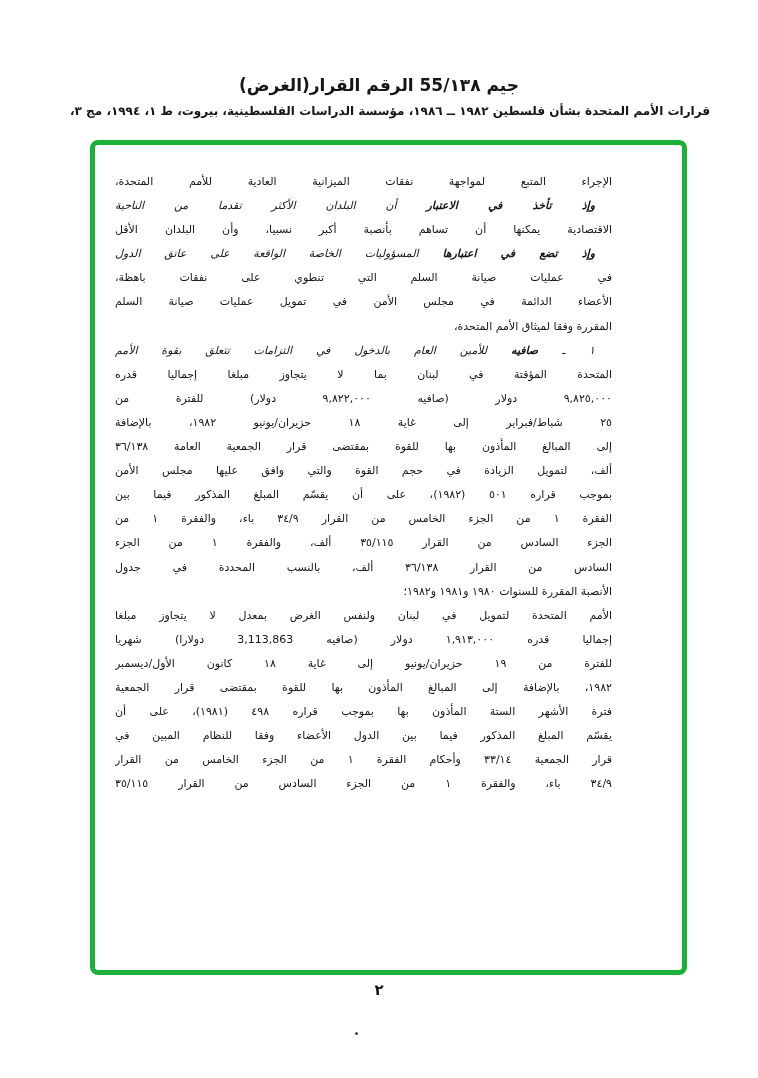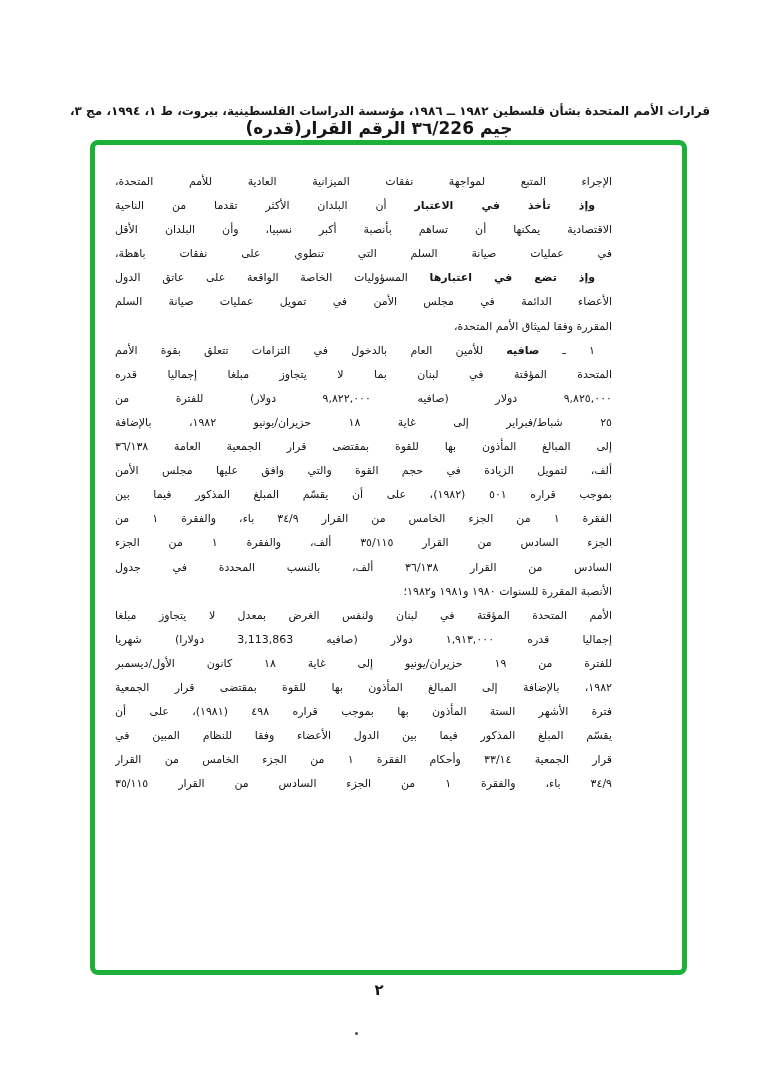--- a/index.html
+++ b/index.html
@@ -23,59 +23,59 @@
   }
   .body-col{
     position:absolute;left:115px;top:170px;width:497px;
     direction:rtl;font-size:11px;line-height:24.1px;
   }
   .bline{
     height:24.1px;overflow:hidden;
     text-align:justify;text-align-last:justify;text-justify:inter-word;
   }
   .bline.right{text-align:center;text-align-last:right;}
-  .bline.ind{padding-right:17px;}
-  .b{font-weight:bold;margin-top:43px;}
+  .bline.ind{padding-right:17px;font-style:italic;}
+  .b{font-weight:bold;}
   .pagenum{
     position:absolute;top:981px;left:0;width:758px;text-align:center;
     font-size:15px;font-weight:bold;
   }
   .speck{position:absolute;left:355px;top:1032px;width:3px;height:3px;border-radius:50%;background:#474747;}
 </style>
 </head>
 <body>
 
 <div>
 
-  <div class="title-row" id="titleRow"><span>(قدره)</span><span>القرار</span> <span>الرقم</span> <span>226/٣٦</span> <span class="b">جيم</span></div>
+  <div class="title-row" id="titleRow"><span>(الغرض)</span><span>القرار</span> <span>الرقم</span> <span>١٣٨/55</span> <span class="b">جيم</span></div>
 
   <div class="citation" lang="ar">قرارات الأمم المتحدة بشأن فلسطين ١٩٨٢ ــ ١٩٨٦، مؤسسة الدراسات الفلسطينية، بيروت، ط ١، ١٩٩٤، مج ٣، ص٦- ٧</div>
 
   <div class="frame" style="border-color: rgb(27, 176, 56);"></div>
 
   <div class="body-col" id="bodyCol" lang="ar">
       <div class="bline"><span>الإجراء المتبع لمواجهة نفقات الميزانية العادية للأمم المتحدة،</span></div>
       <div class="bline ind"><span class="b">وإذ تأخذ في الاعتبار</span><span> أن البلدان الأكثر تقدما من الناحية</span></div>
       <div class="bline"><span>الاقتصادية يمكنها أن تساهم بأنصبة أكبر نسبيا، وأن البلدان الأقل</span></div>
+      <div class="bline ind"><span class="b">وإذ تضع في اعتبارها</span><span> المسؤوليات الخاصة الواقعة على عاتق الدول</span></div>
       <div class="bline"><span>في عمليات صيانة السلم التي تنطوي على نفقات باهظة،</span></div>
-      <div class="bline ind"><span class="b">وإذ تضع في اعتبارها</span><span> المسؤوليات الخاصة الواقعة على عاتق الدول</span></div>
       <div class="bline"><span>الأعضاء الدائمة في مجلس الأمن في تمويل عمليات صيانة السلم</span></div>
       <div class="bline right"><span>المقررة وفقا لميثاق الأمم المتحدة،</span></div>
       <div class="bline ind"><span>١ ـ </span><span class="b">صافيه</span><span> للأمين العام بالدخول في التزامات تتعلق بقوة الأمم</span></div>
       <div class="bline"><span>المتحدة المؤقتة في لبنان بما لا يتجاوز مبلغا إجماليا قدره</span></div>
       <div class="bline"><span>٩,٨٢٥,٠٠٠ دولار (صافيه ٩,٨٢٢,٠٠٠ دولار) للفترة من</span></div>
       <div class="bline"><span>٢٥ شباط/فبراير إلى غاية ١٨ حزيران/يونيو ١٩٨٢، بالإضافة</span></div>
       <div class="bline"><span>إلى المبالغ المأذون بها للقوة بمقتضى قرار الجمعية العامة ٣٦/١٣٨</span></div>
       <div class="bline"><span>ألف، لتمويل الزيادة في حجم القوة والتي وافق عليها مجلس الأمن</span></div>
       <div class="bline"><span>بموجب قراره ٥٠١ (١٩٨٢)، على أن يقسّم المبلغ المذكور فيما بين</span></div>
       <div class="bline"><span>الفقرة ١ من الجزء الخامس من القرار ٣٤/٩ باء، والفقرة ١ من</span></div>
       <div class="bline"><span>الجزء السادس من القرار ٣٥/١١٥ ألف، والفقرة ١ من الجزء</span></div>
       <div class="bline"><span>السادس من القرار ٣٦/١٣٨ ألف، بالنسب المحددة في جدول</span></div>
       <div class="bline right"><span>الأنصبة المقررة للسنوات ١٩٨٠ و١٩٨١ و١٩٨٢؛</span></div>
-      <div class="bline"><span>الأمم المتحدة المؤقتة في لبنان ولنفس الغرض بمعدل لا يتجاوز مبلغا</span></div>
+      <div class="bline"><span>الأمم المتحدة لتمويل في لبنان ولنفس الغرض بمعدل لا يتجاوز مبلغا</span></div>
       <div class="bline"><span>إجماليا قدره ١,٩١٣,٠٠٠ دولار (صافيه 3,113,863 دولارا) شهريا</span></div>
       <div class="bline"><span>للفترة من ١٩ حزيران/يونيو إلى غاية ١٨ كانون الأول/ديسمبر</span></div>
       <div class="bline"><span>١٩٨٢، بالإضافة إلى المبالغ المأذون بها للقوة بمقتضى قرار الجمعية</span></div>
       <div class="bline"><span>فترة الأشهر الستة المأذون بها بموجب قراره ٤٩٨ (١٩٨١)، على أن</span></div>
       <div class="bline"><span>يقسّم المبلغ المذكور فيما بين الدول الأعضاء وفقا للنظام المبين في</span></div>
       <div class="bline"><span>قرار الجمعية ٣٣/١٤ وأحكام الفقرة ١ من الجزء الخامس من القرار</span></div>
       <div class="bline"><span>٣٤/٩ باء، والفقرة ١ من الجزء السادس من القرار ٣٥/١١٥</span></div>
     </div>
 
   <div class="pagenum">٢</div>

